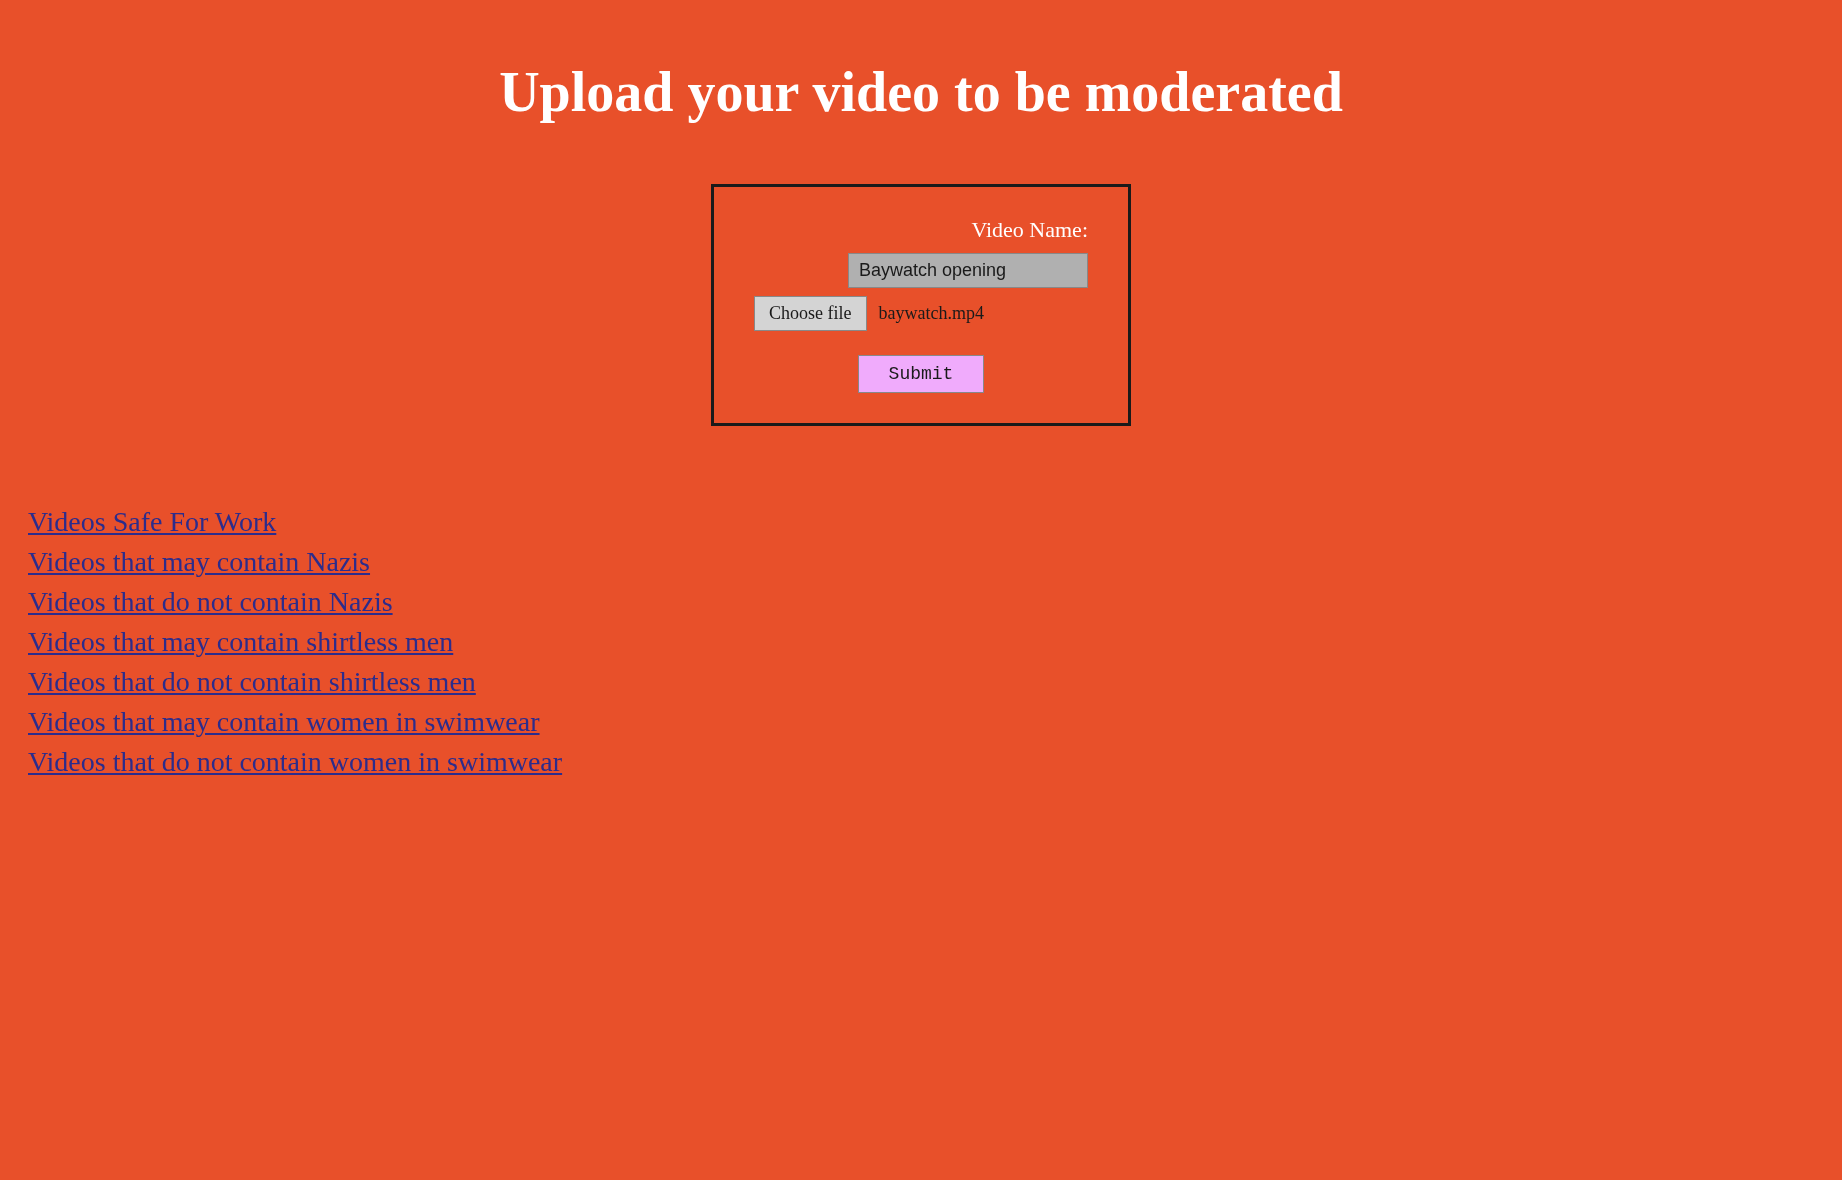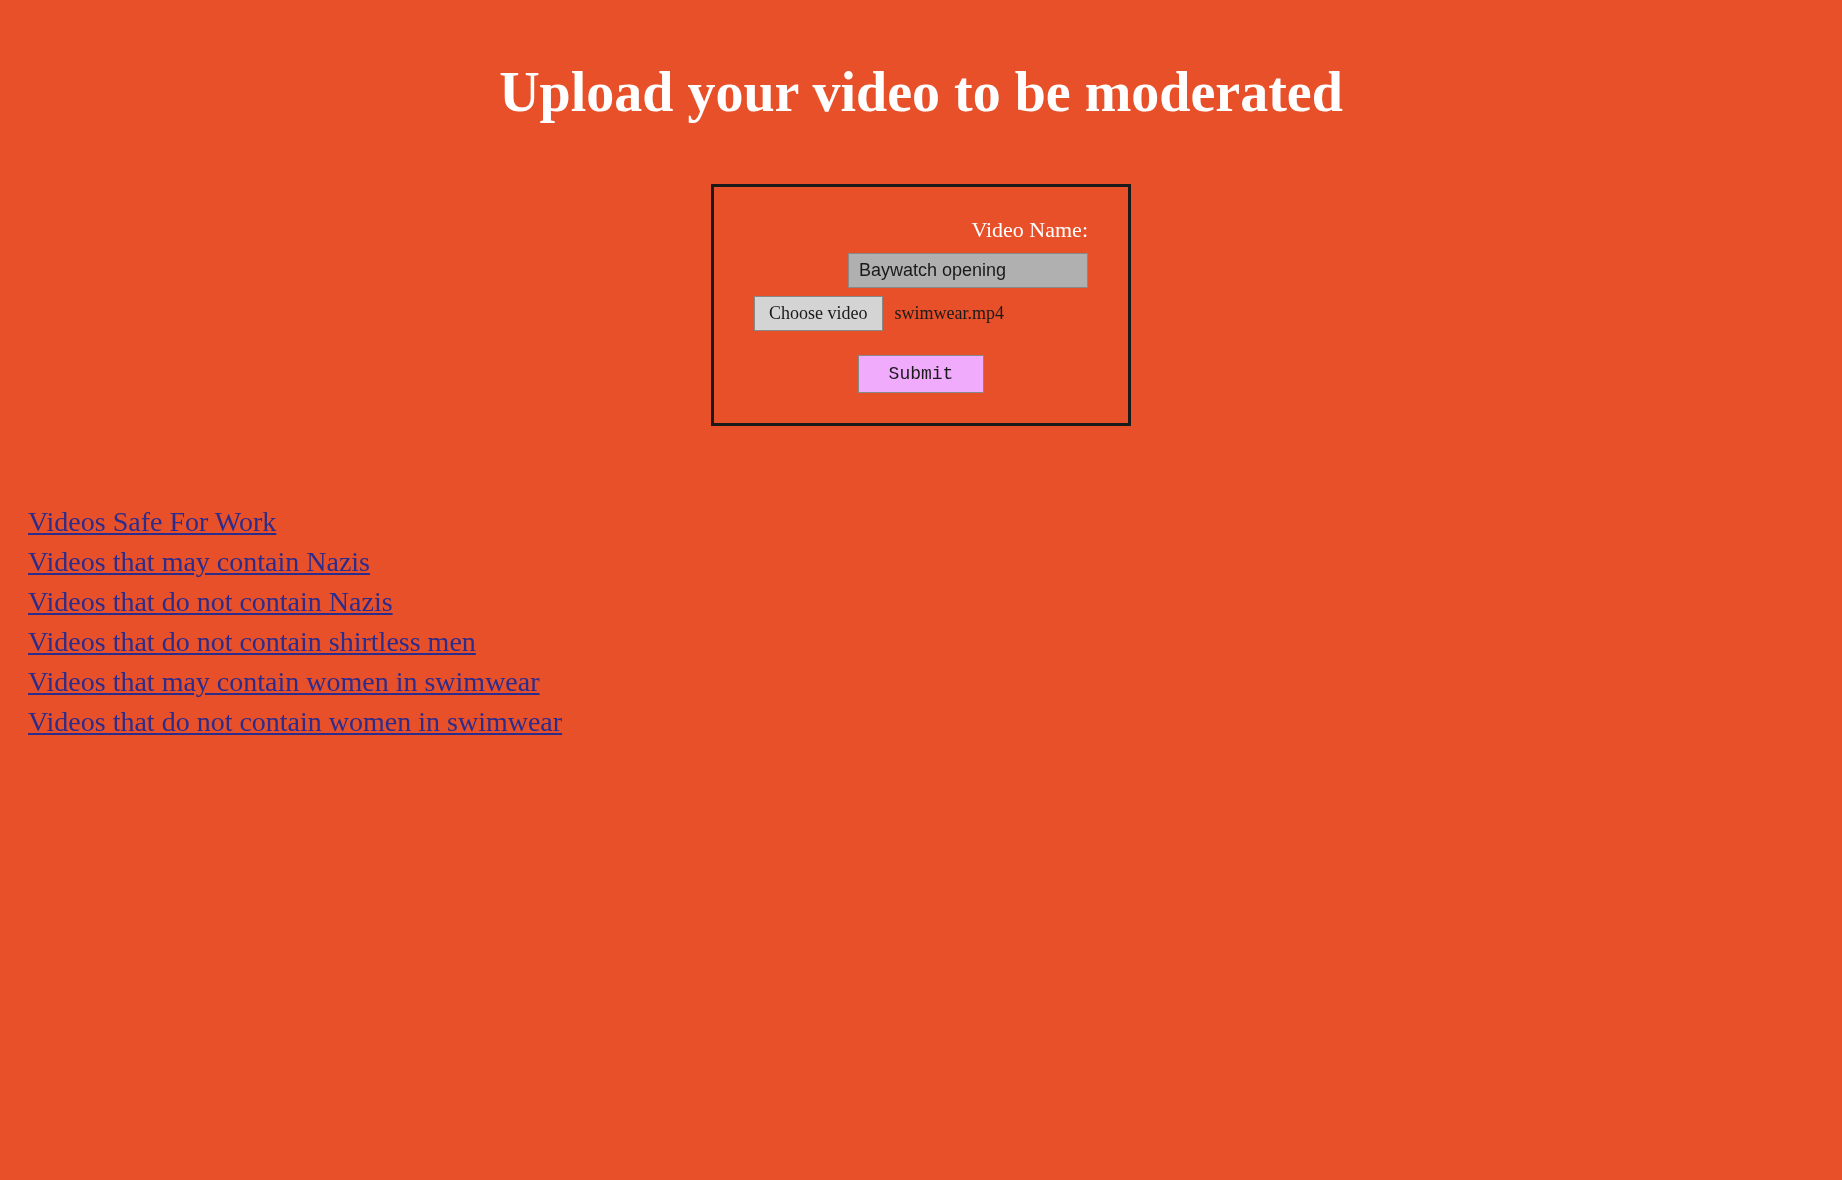--- a/index.html
+++ b/index.html
@@ -142,37 +142,38 @@
 
   <div class="upload-form-wrapper">
     <div class="upload-form-box">
 
       <div class="form-row">
         <label class="video-name-label">Video Name:</label>
         <input class="video-name-input" type="text" value="Baywatch opening" style="">
       </div>
 
       <div class="file-row">
-        <button class="choose-file-btn">Choose video</button>
+        <button class="choose-file-btn">Choose file</button>
 
-        <span class="file-name-text">swimwear.mp4</span>
+        <span class="file-name-text">baywatch.mp4</span>
       </div>
 
       <div class="submit-row">
         <button class="submit-btn">Submit</button>
       </div>
 
     </div>
   </div>
 
   <div class="moderated-section">
 
     <ul class="links-list" id="links-list">
     <li><a href="#">Videos Safe For Work</a></li>
         <li><a href="#">Videos that may contain Nazis</a></li>
         <li><a href="#">Videos that do not contain Nazis</a></li>
+        <li><a href="#">Videos that may contain shirtless men</a></li>
         <li><a href="#">Videos that do not contain shirtless men</a></li>
         <li><a href="#">Videos that may contain women in swimwear</a></li>
         <li><a href="#">Videos that do not contain women in swimwear</a></li>
       </ul>
   </div>
 
 </div>
 
 </body></html>

